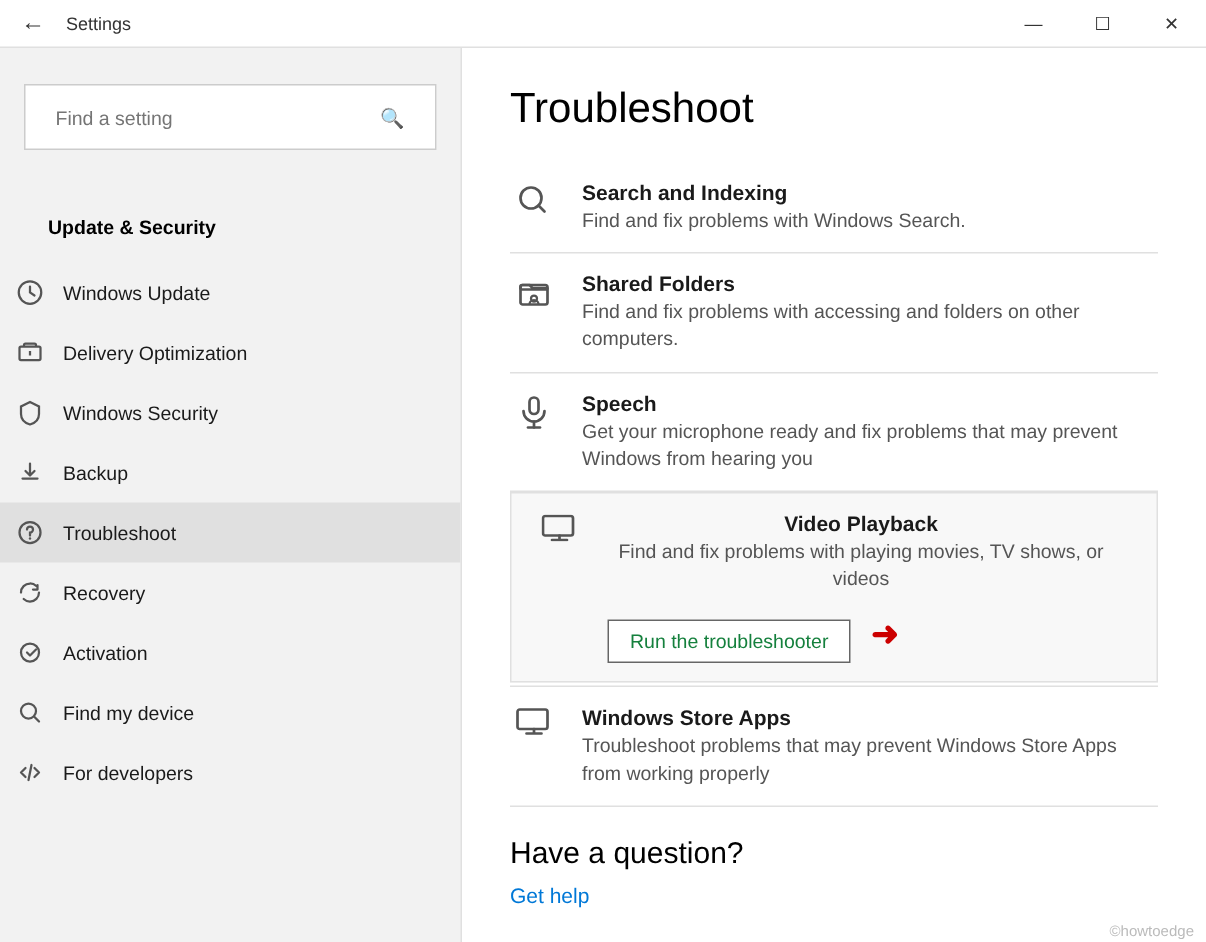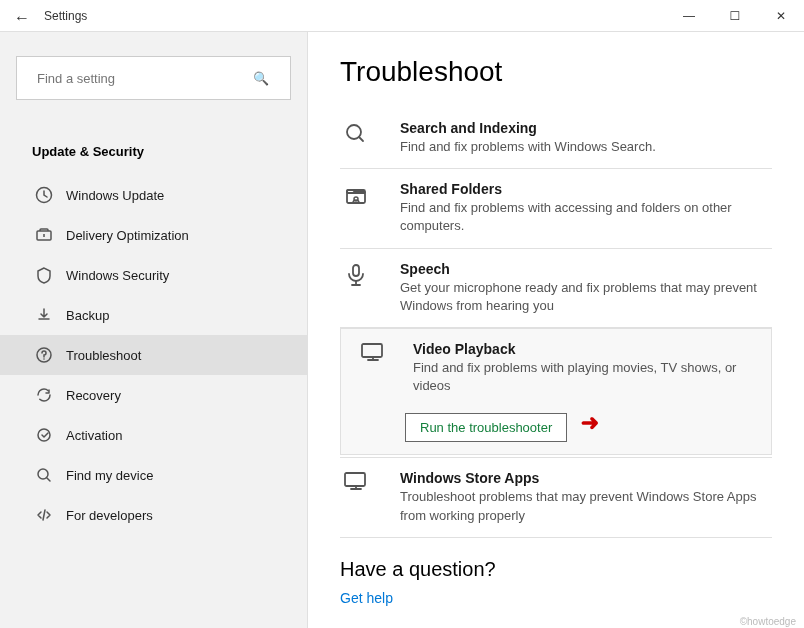--- a/index.html
+++ b/index.html
@@ -41,44 +41,44 @@
     }
     .search-box input {
       border: none; outline: none; background: transparent; flex: 1; font-size: 13px; color: #555;
     }
     .search-icon { font-size: 13px; color: #555; }
 
     .section-label { font-size: 13px; font-weight: 700; padding: 4px 16px 8px 16px; color: #000; margin-top: 40px; }
 
     .nav-item {
       display: flex; align-items: center; gap: 12px;
-      padding: 10px 34px; cursor: pointer; font-size: 13px; color: #1a1a1a;
+      padding: 10px 10px; cursor: pointer; font-size: 13px; color: #1a1a1a;
       min-height: 40px;
     }
     .nav-item.active { background: #e0e0e0; }
     .nav-icon { width: 20px; height: 20px; display: flex; align-items: center; justify-content: center; flex-shrink: 0; }
 
     
     .content { flex: 1; padding: 24px 32px; overflow-y: auto; background: #fff; }
     .page-title { font-size: 28px; font-weight: 300; color: #000; margin-bottom: 20px; }
 
     .troubleshoot-item {
-      display: flex; align-items: flex-start; gap: 28px;
+      display: flex; align-items: flex-start; gap: 16px;
       padding: 12px 0; border-bottom: none;
     }
     .item-icon { width: 32px; flex-shrink: 0; display: flex; align-items: center; justify-content: center; margin-top: 2px; }
     .item-text .item-name { font-size: 14px; font-weight: 600; color: #1a1a1a; margin-bottom: 2px; }
     .item-text .item-desc { font-size: 13px; color: #555; line-height: 1.4; }
 
     
     .item-expanded {
       background: #f8f8f8; border: 1px solid #e0e0e0;
       padding: 12px 16px; margin-bottom: 2px;
     }
-    .item-expanded-inner { display: flex; align-items: flex-start; gap: 24px; }
+    .item-expanded-inner { display: flex; align-items: flex-start; gap: 4px; text-align: center; }
     .run-btn {
       display: inline-block; margin-top: 10px; padding: 6px 14px;
       border: 1px solid #666; background: #fff; font-size: 13px;
       cursor: pointer; color: #15803d; margin-left: 48px;
     }
 
     .section-question { font-size: 20px; font-weight: 400; margin: 20px 0 8px 0; color: #000; }
     .get-help-link { color: #0078d7; font-size: 14px; text-decoration: none; cursor: pointer; }
 
     .divider { height: 1px; background: #e0e0e0; margin: 0 0; }

